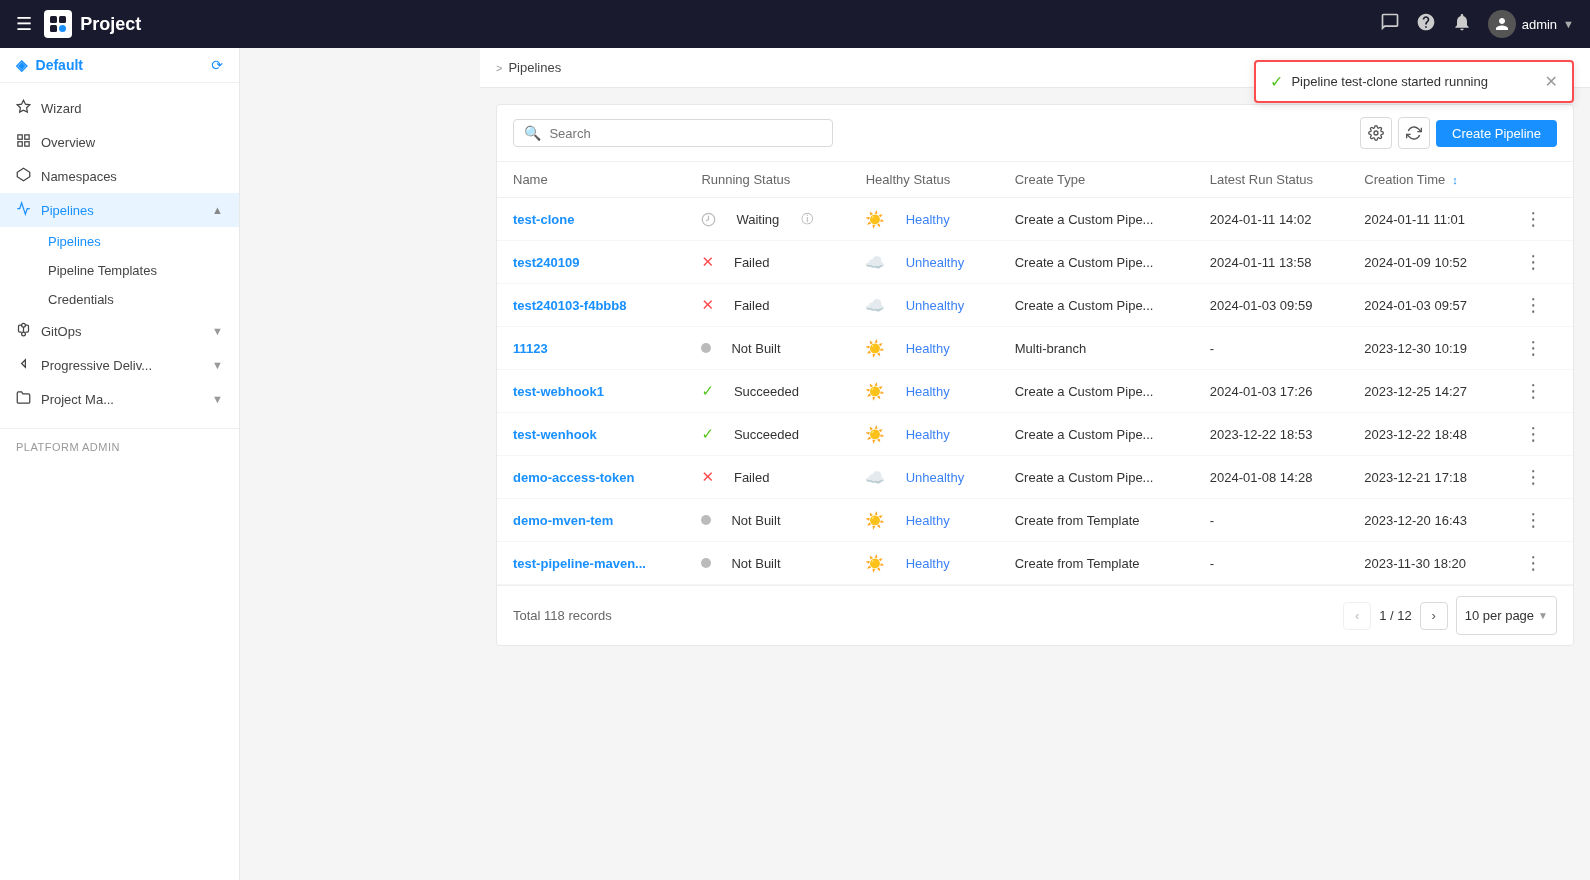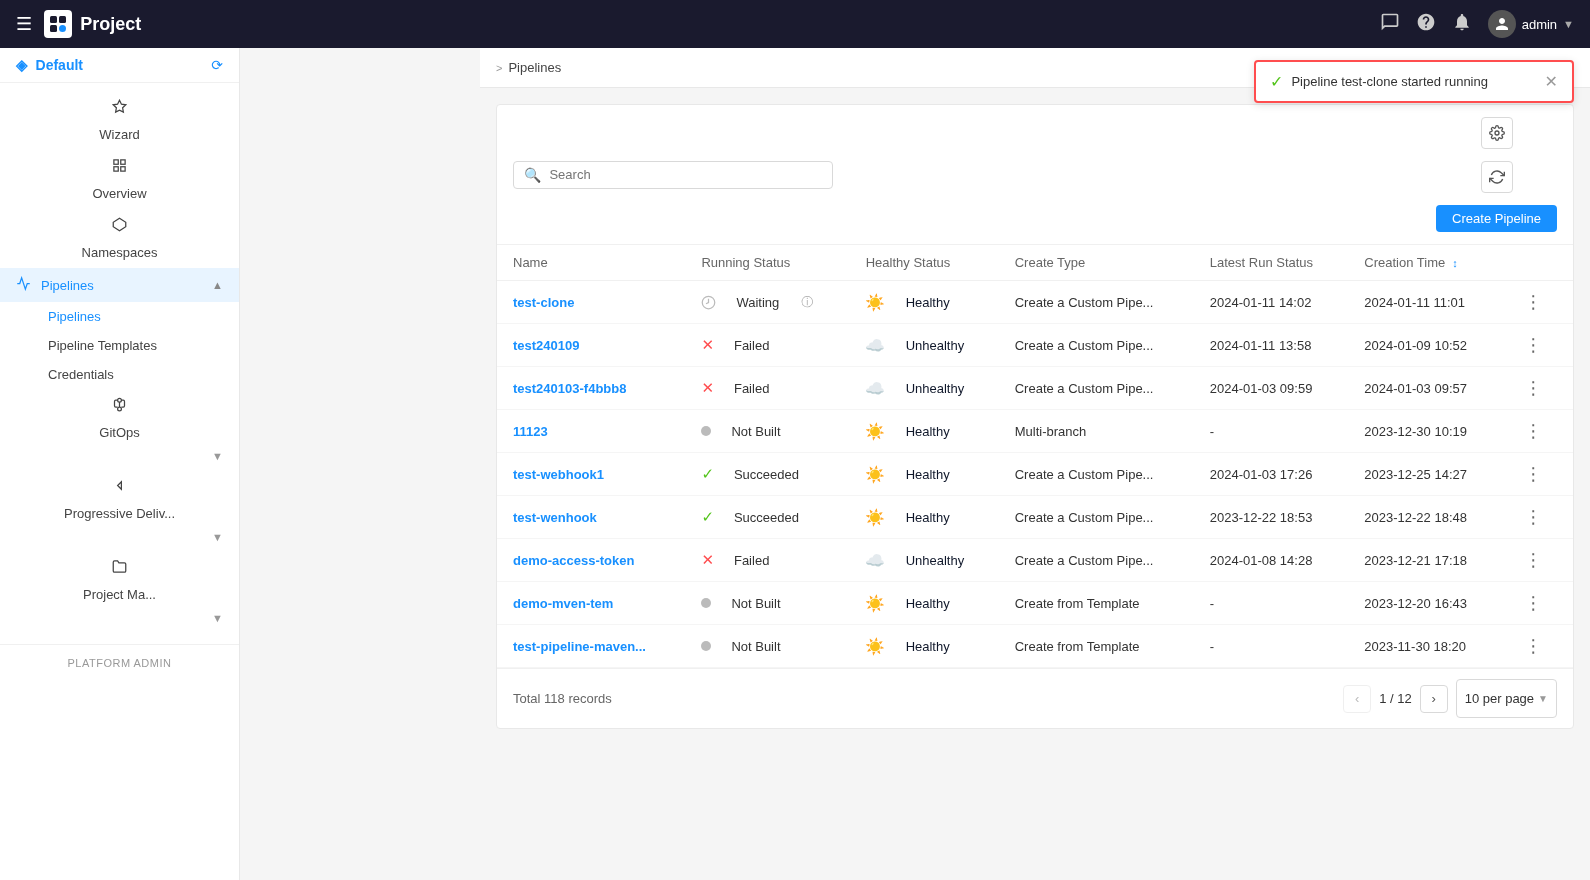--- a/index.html
+++ b/index.html
@@ -28,39 +28,39 @@
       display: flex; flex-direction: column;
     }
     .sidebar-workbench {
       padding: 16px; display: flex; align-items: center; gap: 8px;
       font-size: 18px; font-weight: 600; color: #222; border-bottom: 1px solid #f0f0f0;
     }
     .sidebar-workbench-icon { color: #555; font-size: 16px; }
     .sidebar-section { padding: 8px 0; }
     .sidebar-item {
       display: flex; align-items: center; gap: 10px; padding: 8px 16px;
-      color: #444; cursor: pointer; font-size: 13px; flex-direction: column;
+      color: #444; cursor: pointer; font-size: 13px;
     }
     .sidebar-item .icon { font-size: 15px; flex-shrink: 0; }
     .sidebar-item-header {
       display: flex; align-items: center; justify-content: space-between;
       padding: 8px 16px; cursor: pointer;
     }
     .sidebar-item-header-left { display: flex; align-items: center; gap: 10px; }
     .sidebar-item-header .item-label { color: #1890ff; font-weight: 500; font-size: 13px; }
     .sidebar-item-header .chevron { color: #888; font-size: 11px; }
     .sidebar-sub { padding-left: 32px; }
     .sidebar-sub-item {
       padding: 7px 16px; cursor: pointer; font-size: 13px; color: #444;
       display: block;
     }
     .sidebar-sub-item.active { color: #1890ff; font-weight: 500; }
     .sidebar-divider { height: 1px; background: #f0f0f0; margin: 4px 0; }
     .platform-admin-label {
-      padding: 8px 16px; font-size: 11px; color: #999; text-transform: uppercase; letter-spacing: 0.5px; text-align: center;
+      padding: 8px 16px; font-size: 11px; color: #999; text-transform: uppercase; letter-spacing: 0.5px;
     }
     .sidebar-footer-item {
       display: flex; align-items: center; gap: 8px; padding: 8px 16px;
       color: #444; cursor: pointer; font-size: 13px;
     }
 
     
     .default-header {
       display: flex; align-items: center; justify-content: space-between;
       padding: 8px 16px; border-bottom: 1px solid #f0f0f0;
@@ -109,21 +109,21 @@
     }
     .search-box {
       display: flex; align-items: center; gap: 8px;
       border: 1px solid #d9d9d9; border-radius: 4px;
       padding: 5px 10px; width: 320px; background: white;
     }
     .search-box input {
       border: none; outline: none; font-size: 13px; color: #333; width: 100%;
     }
     .search-icon { color: #999; font-size: 14px; }
-    .toolbar-right { display: flex; align-items: center; gap: 12px; flex-direction: column; }
+    .toolbar-right { display: flex; align-items: center; gap: 6px; }
     .toolbar-icon-btn {
       width: 32px; height: 32px; border: 1px solid #d9d9d9; border-radius: 4px;
       background: white; display: flex; align-items: center; justify-content: center;
       cursor: pointer; color: #555;
     }
     .create-btn {
       background: #1890ff; color: white; border: none; border-radius: 4px;
       padding: 6px 16px; font-size: 13px; cursor: pointer; font-weight: 500;
     }
 
@@ -136,21 +136,21 @@
       font-weight: 500; color: #666; white-space: nowrap;
     }
     thead th.sortable { cursor: pointer; }
     thead th .sort-icon { color: #1890ff; font-size: 11px; margin-left: 4px; }
     tbody tr { border-bottom: 1px solid #f5f5f5; }
     tbody td { padding: 10px 16px; font-size: 13px; color: #333; }
     .td-name { font-weight: 600; color: #1890ff; cursor: pointer; }
     .status-cell { display: flex; align-items: center; gap: 20px; }
     .health-sun { font-size: 16px; color: #faad14; }
     .health-cloud { font-size: 16px; color: #aaa; }
-    .health-label { color: #0f172a; }
+    .health-label { color: #3b82f6; }
     .actions-btn { cursor: pointer; color: #666; font-size: 18px; padding: 2px 6px; }
 
     
     .table-footer {
       display: flex; align-items: center; justify-content: space-between;
       padding: 10px 16px; border-top: 1px solid #f0f0f0;
       font-size: 13px; color: #666;
     }
     .pagination { display: flex; align-items: center; gap: 8px; }
     .pagination-btn {

